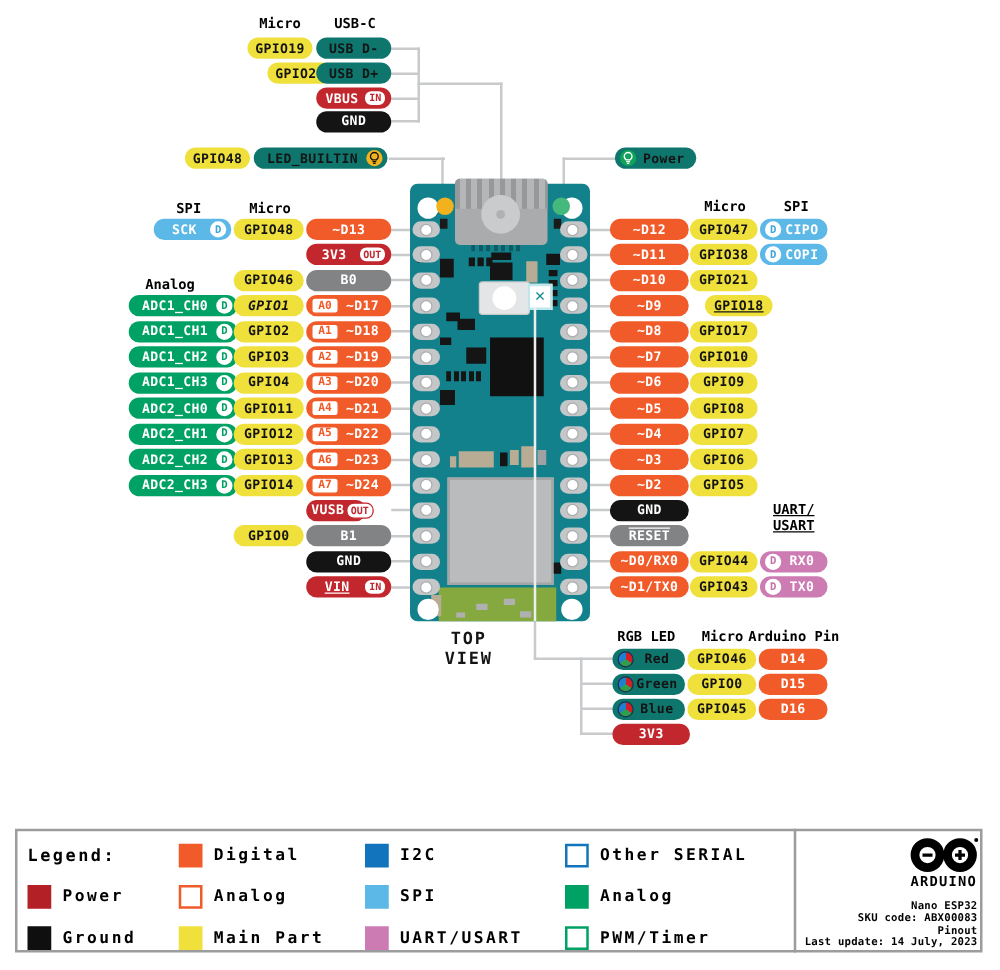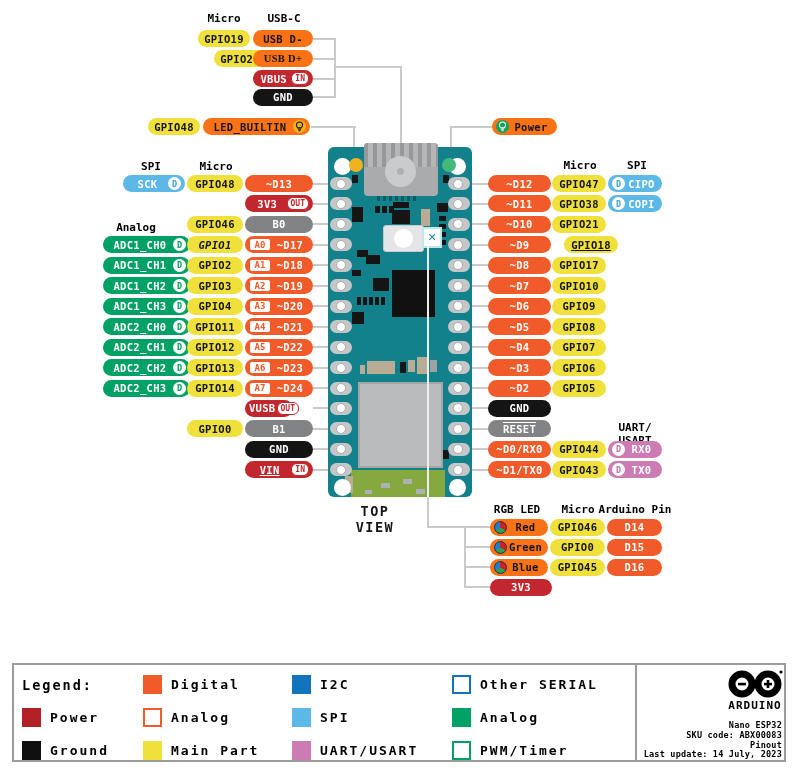--- a/index.html
+++ b/index.html
@@ -13,21 +13,21 @@
         padding:0 4px;}
   .pill .txt{flex:1;text-align:center;white-space:nowrap;letter-spacing:.3px;}
   .st-digital{background:#F15A29;}
   .st-power{background:#C1272D;}
   .st-ground{background:#141414;}
   .st-bus{background:#818385;}
   .st-spi{background:#5CB8E6;}
   .st-uart{background:#CC7BB3;}
   .st-analog{background:#00A164;}
   .st-micro{background:#EFE03C;color:#141414;}
-  .st-connector{background:#f97316;color:#141414;}
+  .st-connector{background:#0f766e;color:#141414;}
   .dbadge{width:13px;height:13px;border-radius:50%;background:#fff;display:flex;align-items:center;
           justify-content:center;font:bold 8.5px "DejaVu Sans Mono",monospace;flex:0 0 auto;}
   .iobadge{height:11px;padding:0 3px;border-radius:6px;background:#fff;border:1.5px solid #C1272D;
            color:#C1272D;font:bold 8px "DejaVu Sans Mono",monospace;display:flex;align-items:center;
            flex:0 0 auto;margin-left:1px;}
   .abox{width:22px;height:13px;border-radius:3px;background:#fff;border:1.5px solid #F15A29;
         color:#F15A29;font:bold 9px "DejaVu Sans Mono",monospace;display:flex;align-items:center;
         justify-content:center;flex:0 0 auto;box-sizing:border-box;}
   .bulb{width:13px;height:13px;border-radius:50%;display:flex;align-items:center;justify-content:center;flex:0 0 auto;}
   .bulb.yellow{background:#F2B21E;color:#141414;}
@@ -71,22 +71,22 @@
   .sw-serial-outline{background:#fff;border:2.5px solid #1274BC;}
   .sw-analog-green{background:#00A164;}
   .sw-pwm-outline{background:#fff;border:2.5px solid #00A164;}
   .lglabel{position:absolute;font:bold 13px "DejaVu Sans Mono",monospace;letter-spacing:2px;color:#000;white-space:nowrap;}
   #legendtitle{position:absolute;left:22px;top:677px;font:bold 13.5px "DejaVu Sans Mono",monospace;letter-spacing:2px;color:#000;}
   #brandname{position:absolute;left:727px;top:699px;width:56px;text-align:center;
              font:bold 11px "DejaVu Sans Mono",monospace;letter-spacing:1px;color:#000;}
   #brandinfo{position:absolute;right:18px;top:721px;text-align:right;
              font:bold 8.5px "DejaVu Sans Mono",monospace;line-height:9.8px;color:#000;letter-spacing:.2px;}
   #logo{position:absolute;left:727px;top:669px;}
-  .uarthdr{position:absolute;left:606px;top:422px;width:58px;text-align:center;
-           font:bold 11px "DejaVu Sans Mono",monospace;line-height:12.5px;color:#000;}
+  .uarthdr{position:absolute;left:606px;top:402px;width:58px;text-align:center;
+           font:bold 11px "DejaVu Sans Mono",monospace;line-height:12.5px;color:#000;text-decoration:underline;}
 </style>
 </head>
 <body>
 
 <div id="canvas">
 
   <div id="lines">
       <div class="line" style="left: 313px; top: 37.5px; width: 23px; height: 2px;"></div>
       <div class="line" style="left: 313px; top: 57.5px; width: 23px; height: 2px;"></div>
       <div class="line" style="left: 313px; top: 77.5px; width: 23px; height: 2px;"></div>
@@ -280,21 +280,21 @@
   <div id="pills">
       <div class="pill st-micro" style="left: 198px; top: 30px; width: 52px;">
         <span class="txt">GPIO19</span>
       </div>
       <div class="pill st-connector" style="left: 253px; top: 30px; width: 60px;">
         <span class="txt">USB D-</span>
       </div>
       <div class="pill st-micro" style="left: 214px; top: 50px; width: 52px;">
         <span class="txt">GPIO20</span>
       </div>
-      <div class="pill st-connector" style="left: 253px; top: 50px; width: 60px; font-family: Liberation Serif, serif;">
+      <div class="pill st-connector" style="left: 253px; top: 50px; width: 60px;">
         <span class="txt">USB D+</span>
       </div>
       <div class="pill st-power" style="left: 253px; top: 70px; width: 60px;">
         <span class="txt">VBUS</span>
         <span class="iobadge">IN</span>
       </div>
       <div class="pill st-ground" style="left: 253px; top: 88.5px; width: 60px;">
         <span class="txt">GND</span>
       </div>
       <div class="pill st-micro" style="left: 148px; top: 118px; width: 52px;">

